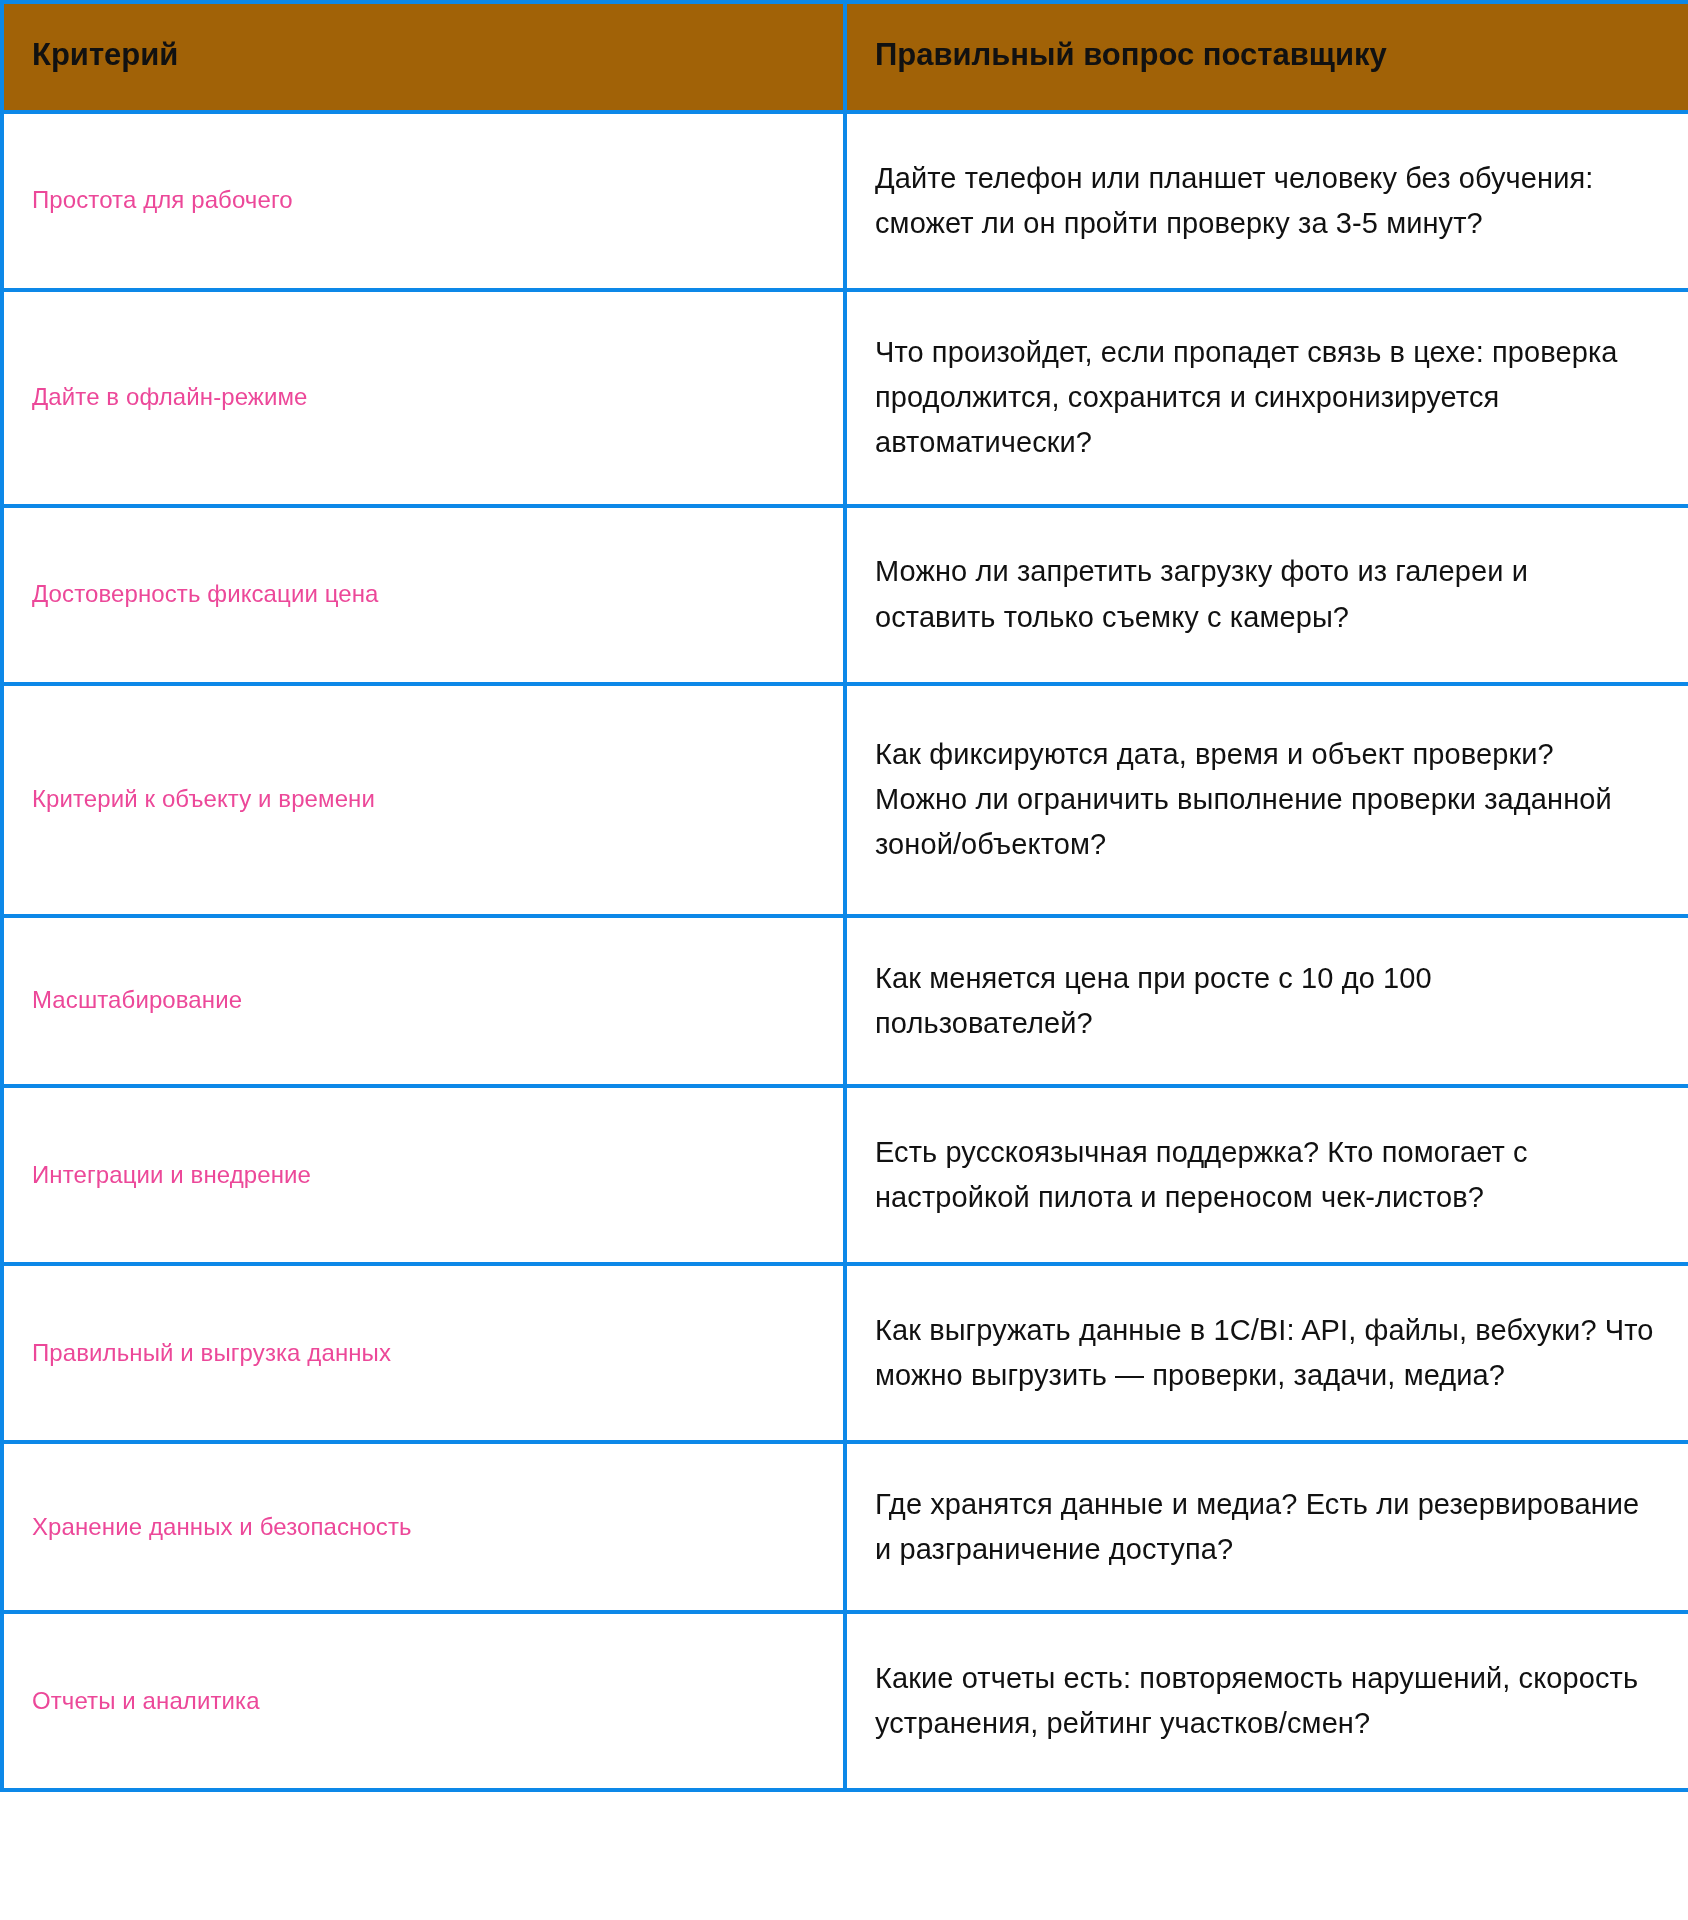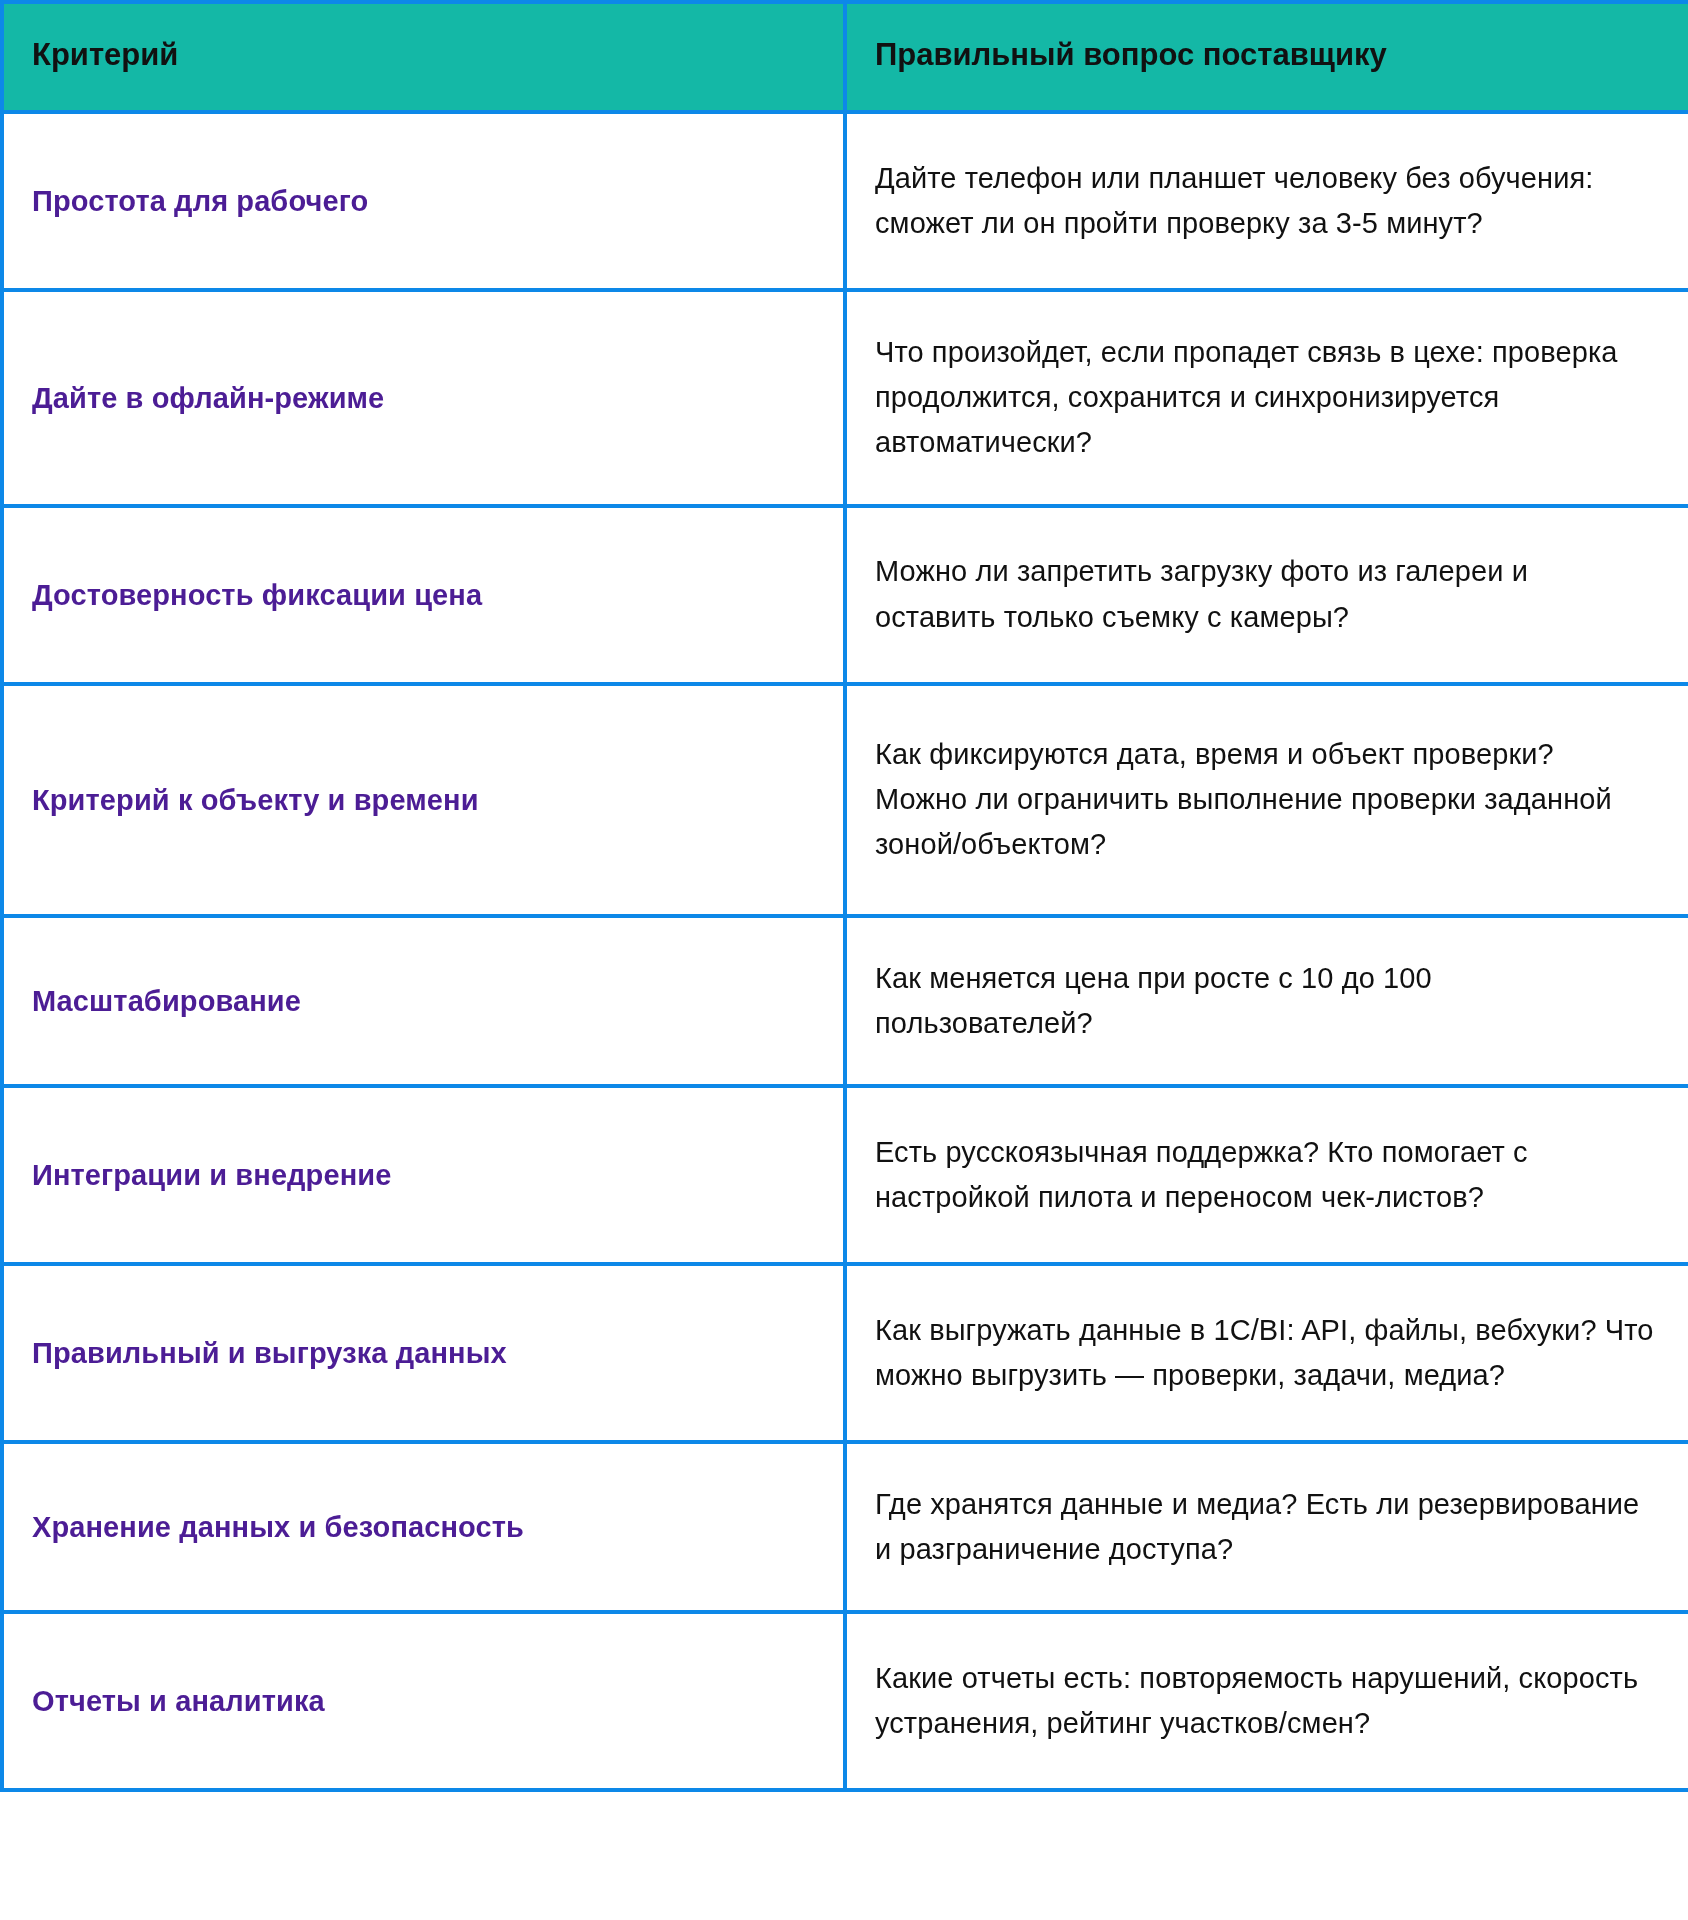--- a/index.html
+++ b/index.html
@@ -25,21 +25,21 @@
     border-collapse: collapse;
     table-layout: fixed;
     border: 4px solid #0d88e8;
     box-sizing: border-box;
   }
 
   table.criteria-table col.col-criterion { width: 843px; }
   table.criteria-table col.col-question  { width: 845px; }
 
   thead tr.header-row th {
-    background: #14b8a6;
+    background: #a16207;
     border: 4px solid #0d88e8;
     padding: 30px 28px 34px 28px;
     text-align: left;
     vertical-align: middle;
     font-size: 31px;
     font-weight: bold;
     line-height: 1.35;
     color: #111111;
     height: 52px;
     box-sizing: border-box;
@@ -47,25 +47,24 @@
 
   tbody tr.data-row > td {
     border: 4px solid #0d88e8;
     vertical-align: middle;
     padding: 38px 34px 38px 28px;
     box-sizing: border-box;
     background: #ffffff;
   }
 
   td.cell-criterion {
-    font-size: 29px;
+    font-size: 24px;
     line-height: 1.45;
-    color: #4c1d95;
+    color: #ec4899;
     letter-spacing: 0.1px;
-    font-weight: bold;
   }
 
   td.cell-question {
     font-size: 29px;
     line-height: 1.56;
     color: #111111;
     padding-left: 22px;
     padding-right: 48px;
     letter-spacing: 0.1px;
   }

